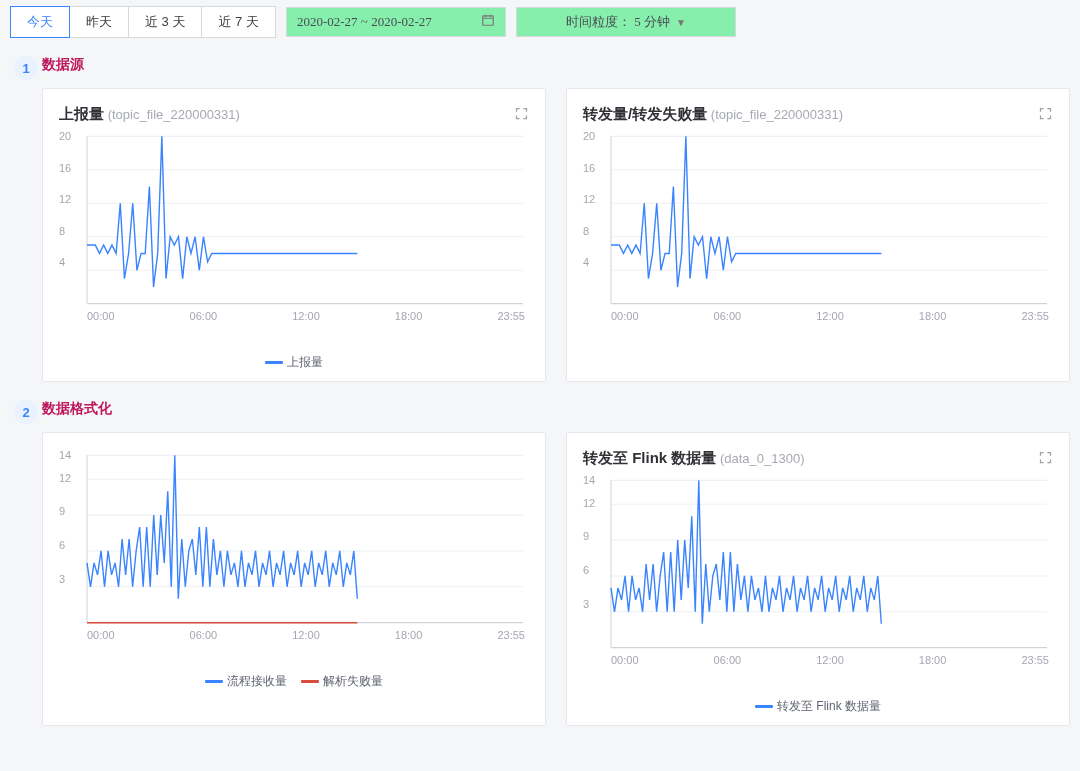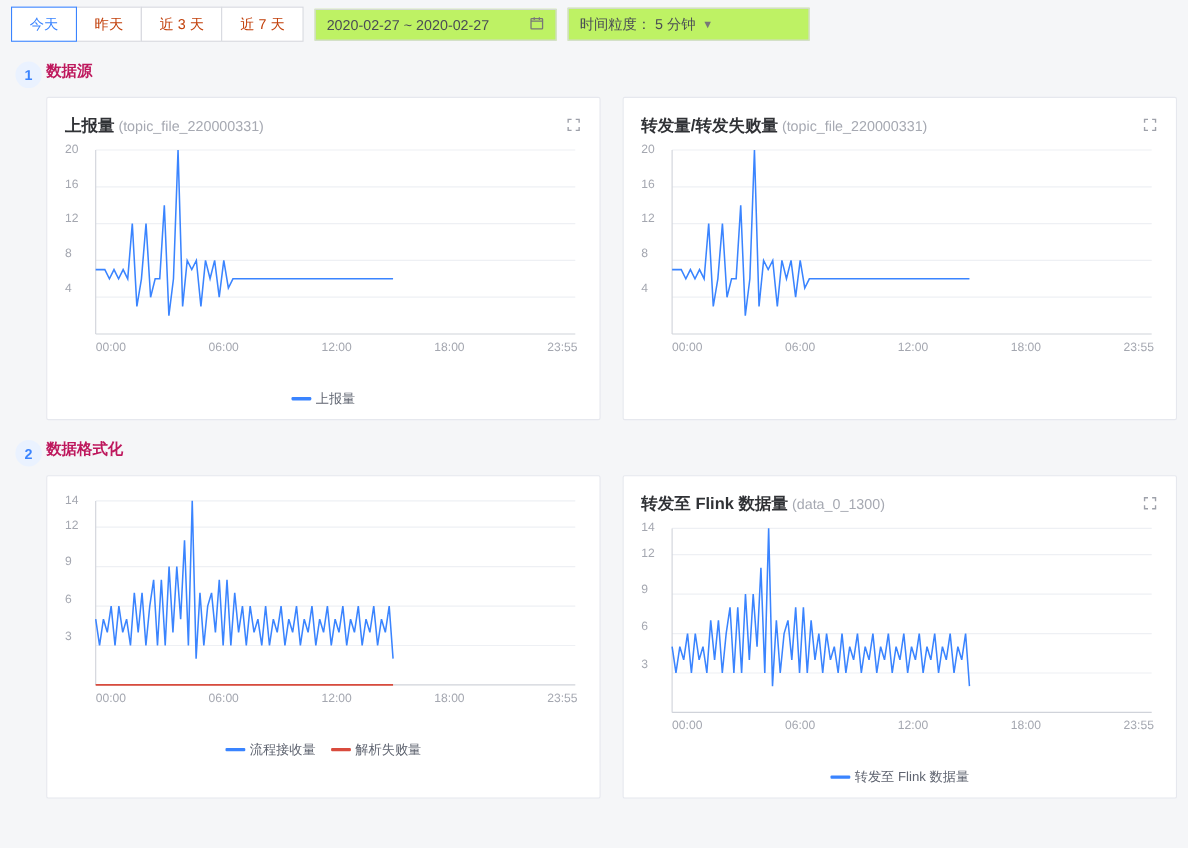--- a/index.html
+++ b/index.html
@@ -7,30 +7,30 @@
     margin: 0;
     font-family: -apple-system, BlinkMacSystemFont, "Segoe UI", "PingFang SC", "Microsoft YaHei", sans-serif;
     background: #f5f6f8;
     color: #333;
     font-size: 13px;
   }
   .wrap { padding: 6px 10px 12px 10px; width:1080px; }
   .toolbar { display:flex; gap:10px; align-items:center; margin-bottom:16px; }
   .seg { display:flex; }
   .seg button {
-    background:#fff; border:1px solid #d6d8de; padding:6px 16px; font-size:13px; color:#c2410c; cursor:pointer;
+    background:#fff; border:1px solid #d6d8de; padding:6px 16px; font-size:13px; color:#404040; cursor:pointer;
     margin-left:-1px;
   }
   .seg button:first-child{ margin-left:0; }
   .seg button.active { border-color:#3a84ff; color:#3a84ff; position:relative; z-index:1; }
   .date-box, .gran-box {
-    background:#bef264; border:1px solid #d6d8de; padding:5px 10px; font-size:13px; color:#4a4d55; display:flex; align-items:center; gap:6px;
+    background:#86efac; border:1px solid #d6d8de; padding:5px 10px; font-size:13px; color:#4a4d55; display:flex; align-items:center; gap:6px;font-family:Liberation Serif, serif;
   }
   .date-box { width:220px; justify-content:space-between; }
-  .gran-box { width:220px; justify-content:flex-start; }
+  .gran-box { width:220px; justify-content:center; }
   .cal-icon, .tri-icon { color:#777; }
   .tri-icon { font-size:10px; }
 
   .section { display:flex; align-items:flex-start; margin-top:18px; }
   .step-col { width:40px; display:flex; flex-direction:column; align-items:center; }
   .step-circle {
     width:24px; height:24px; border-radius:50%; background:#eaf2ff; color:#3a84ff; font-weight:600;
     display:flex; align-items:center; justify-content:center; font-size:13px;
   }
   .step-line { width:1px; flex:1; background:#e3e5ea; margin-top:4px; }

